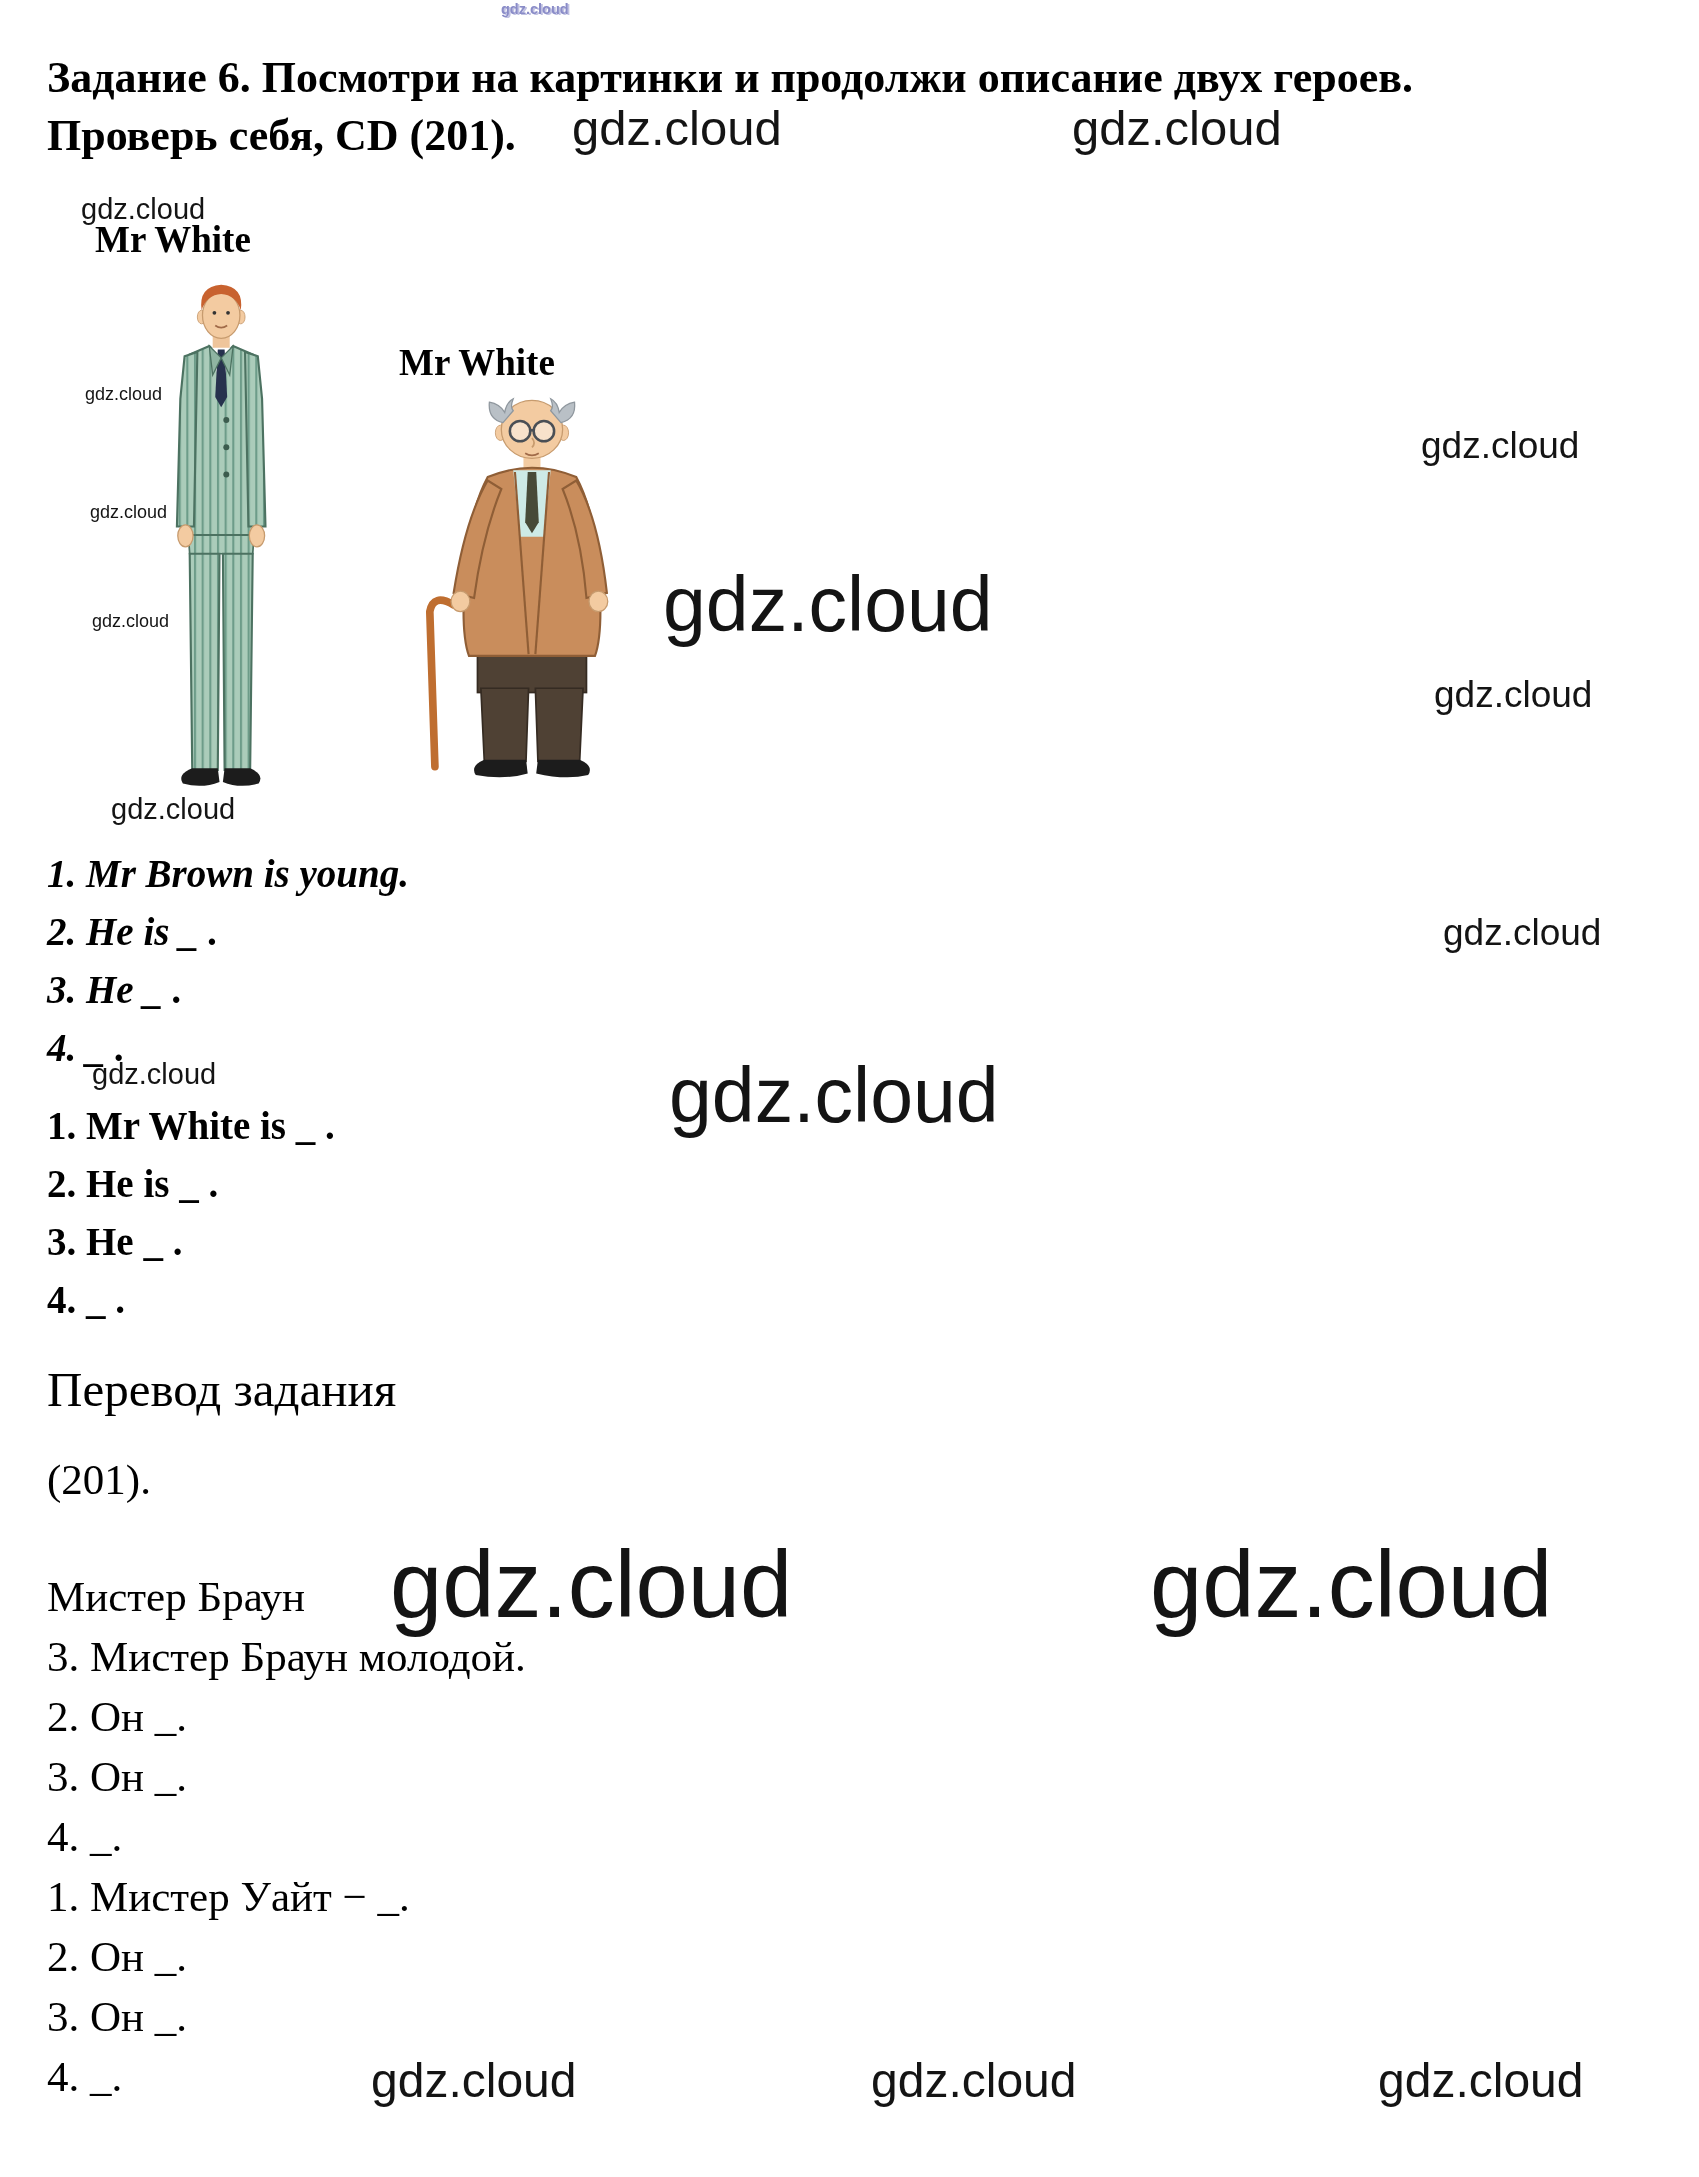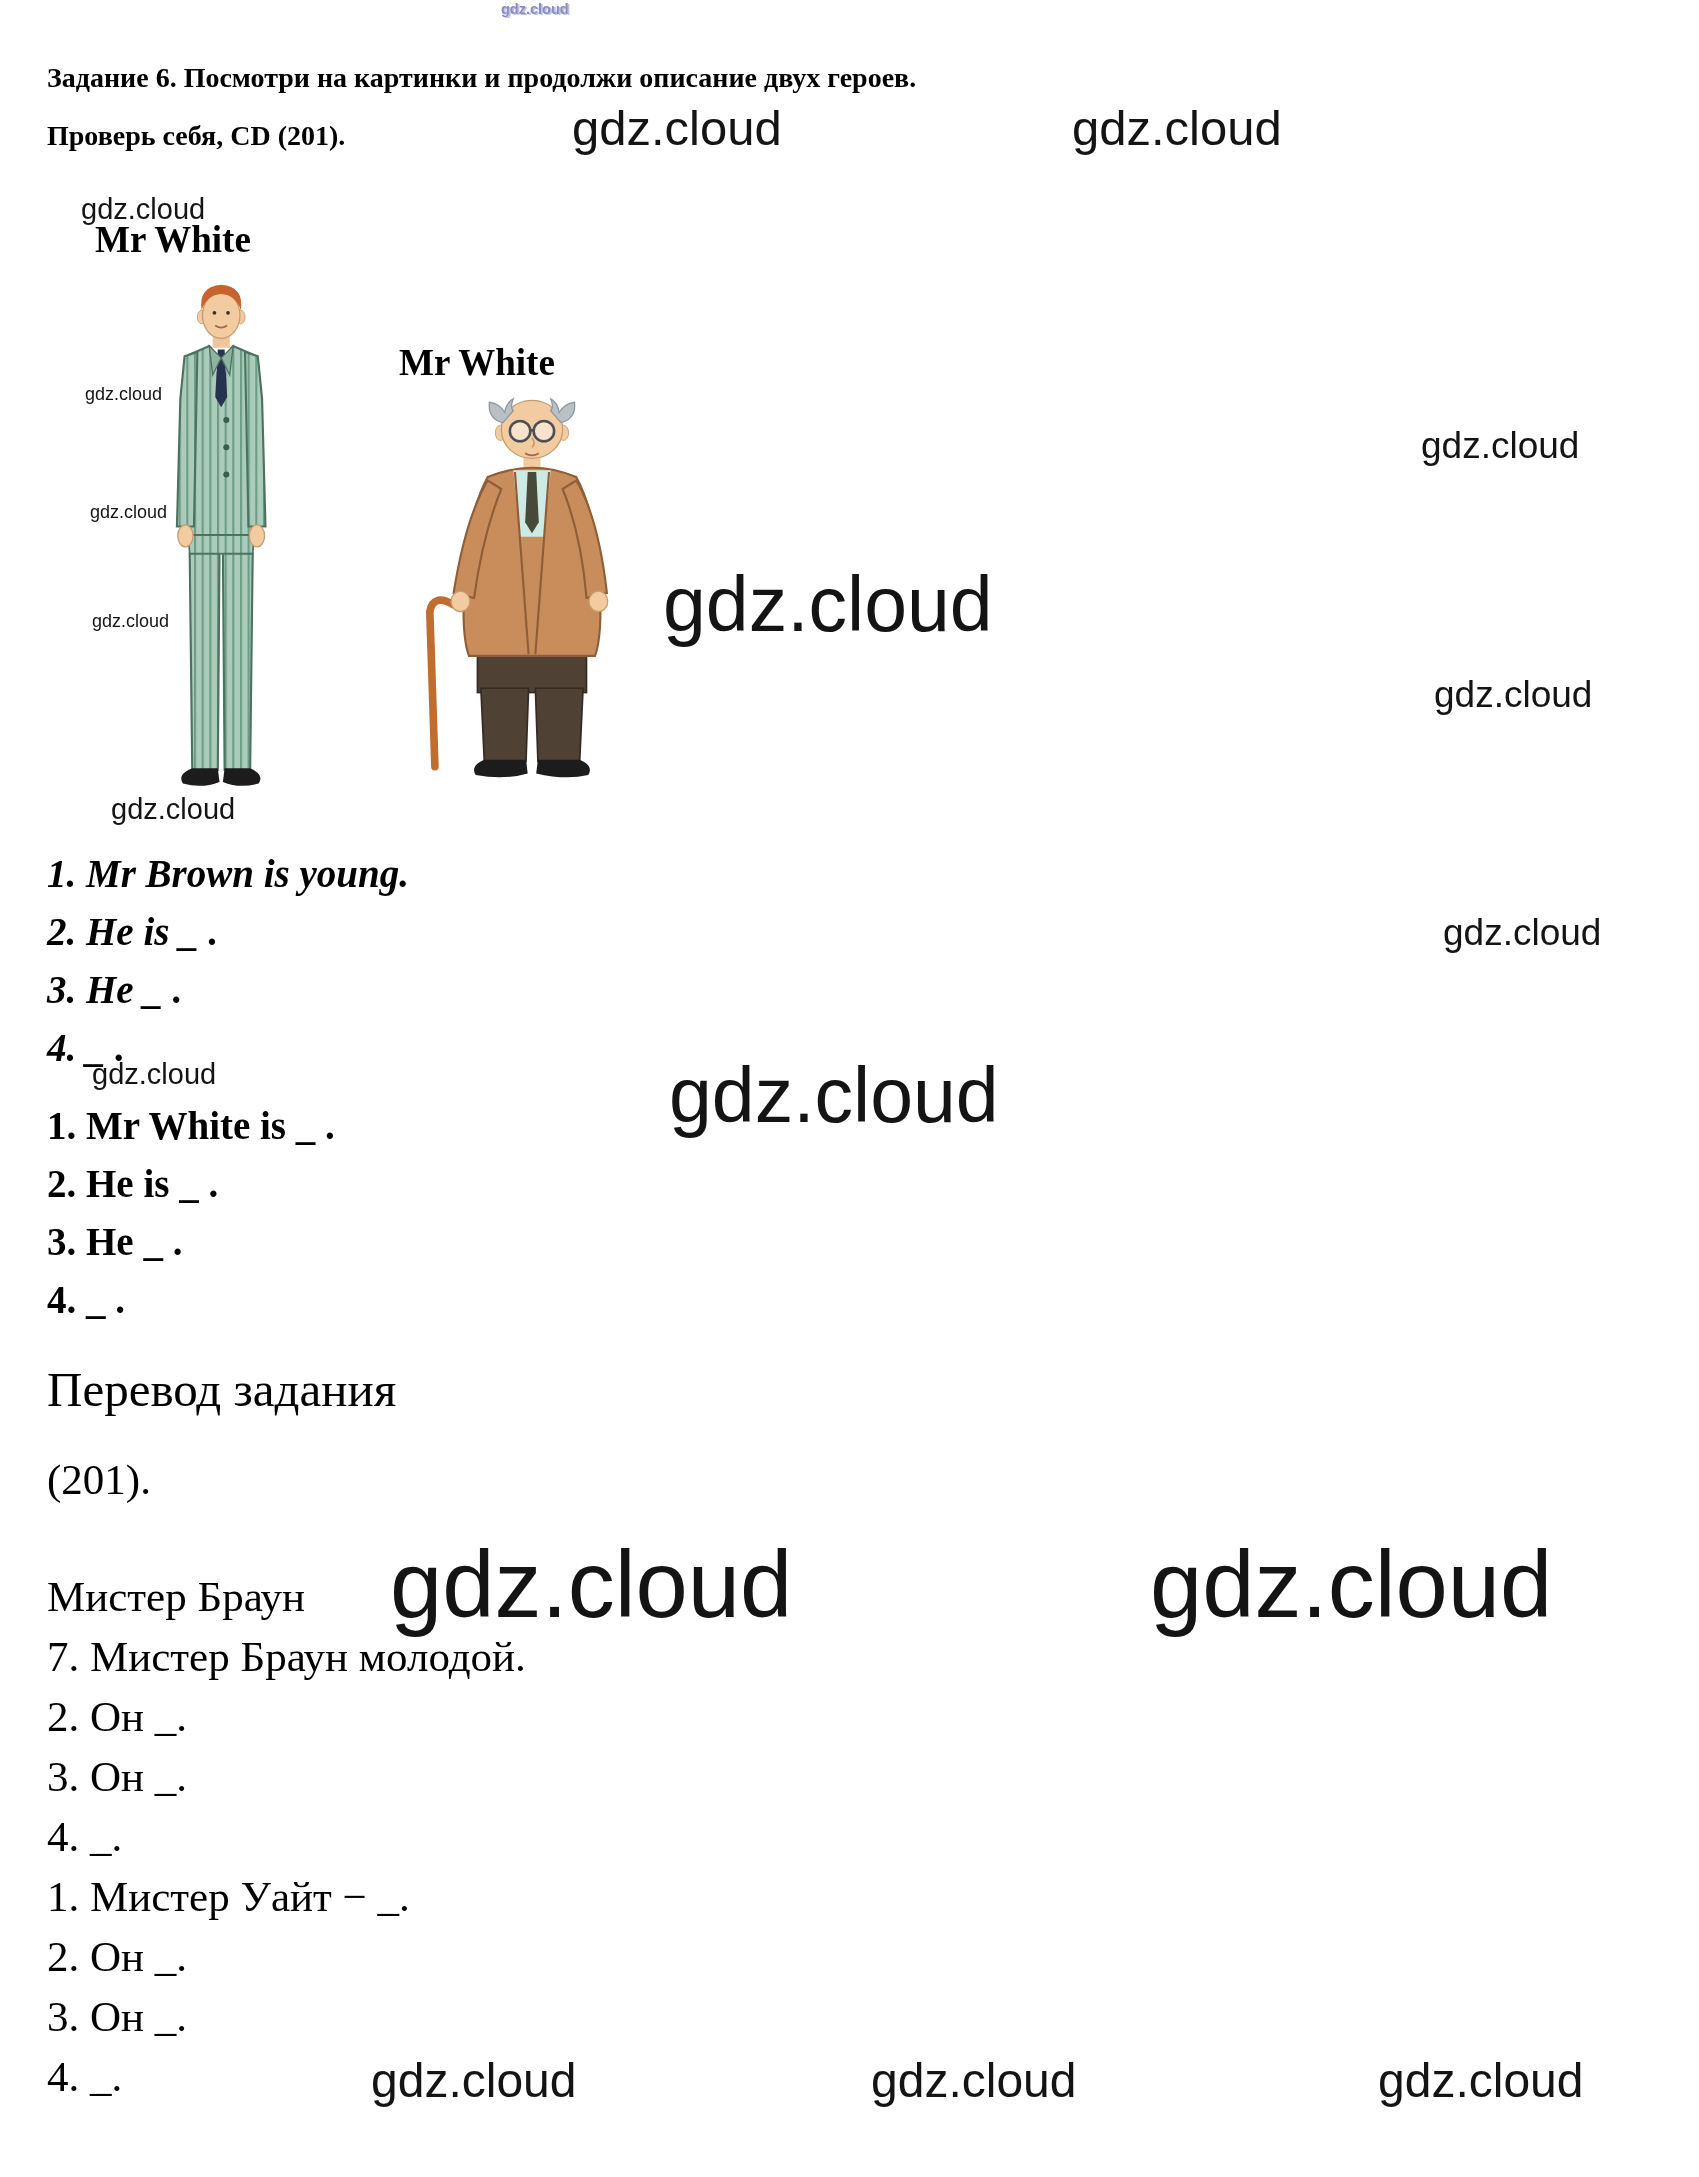--- a/index.html
+++ b/index.html
@@ -21,21 +21,21 @@
     line-height:1.1;
   }
   .wm-top{
     font-size:14.5px;
     color:#8a8cc8;
     text-shadow:1.7px 0.9px 0 rgba(138,140,200,0.55);
     font-weight:bold;
   }
   .heading{
     position:absolute;
-    font-size:28px;
+    font-size:44px;
     font-weight:bold;
     line-height:58px;
   }
   .fig-label{
     position:absolute;
     font-size:37px;
     font-weight:bold;
   }
   .list-en{
     position:absolute;
@@ -202,21 +202,21 @@
 
   <div class="para" style="left:47px;top:1452px;">
     <div>(201).</div>
   </div>
 
   <span class="wm" style="left:390px;top:1533px;font-size:94px;">gdz.cloud</span>
   <span class="wm" style="left:1150px;top:1533px;font-size:94px;">gdz.cloud</span>
 
   <div class="ru-block" style="left:47px;top:1567px;">
     <div>Мистер Браун</div>
-    <div>7. Мистер Браун молодой.</div>
+    <div>3. Мистер Браун молодой.</div>
     <div>2. Он _.</div>
     <div>3. Он _.</div>
     <div>4. _.</div>
     <div>1. Мистер Уайт − _.</div>
     <div>2. Он _.</div>
     <div>3. Он _.</div>
     <div>4. _.</div>
   </div>
 
   <span class="wm" style="left:371px;top:2055px;font-size:48px;">gdz.cloud</span>

